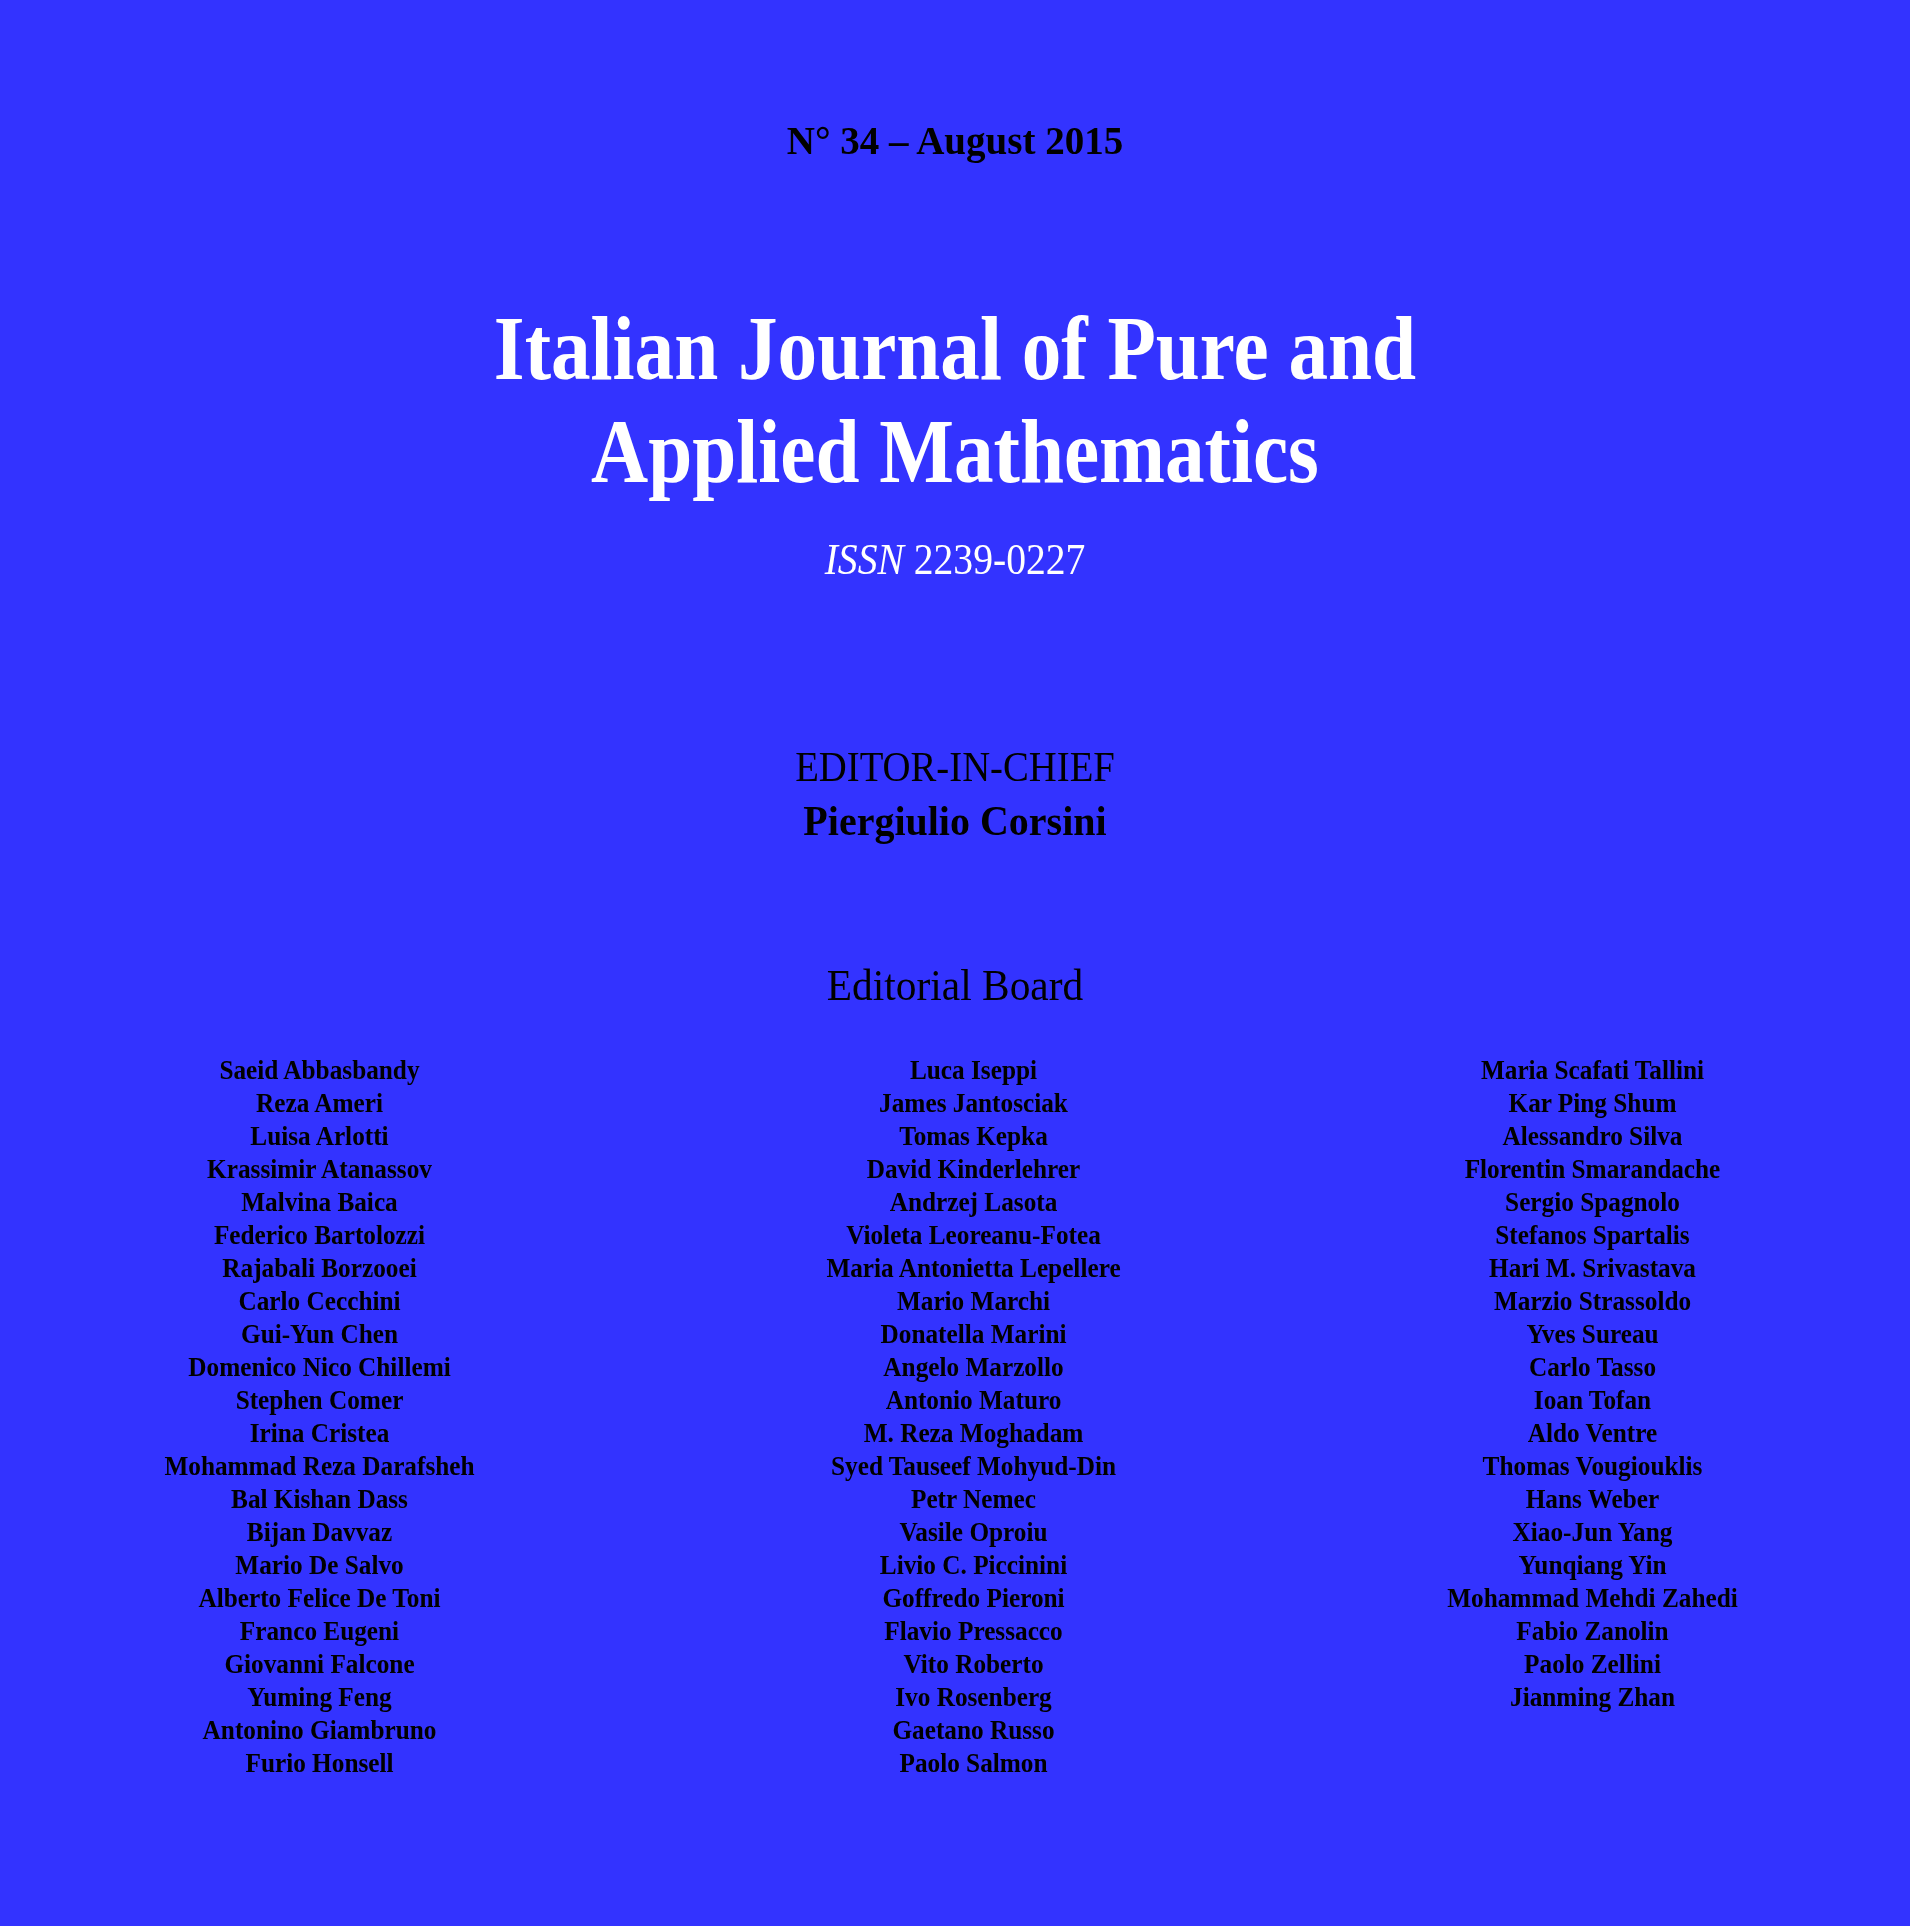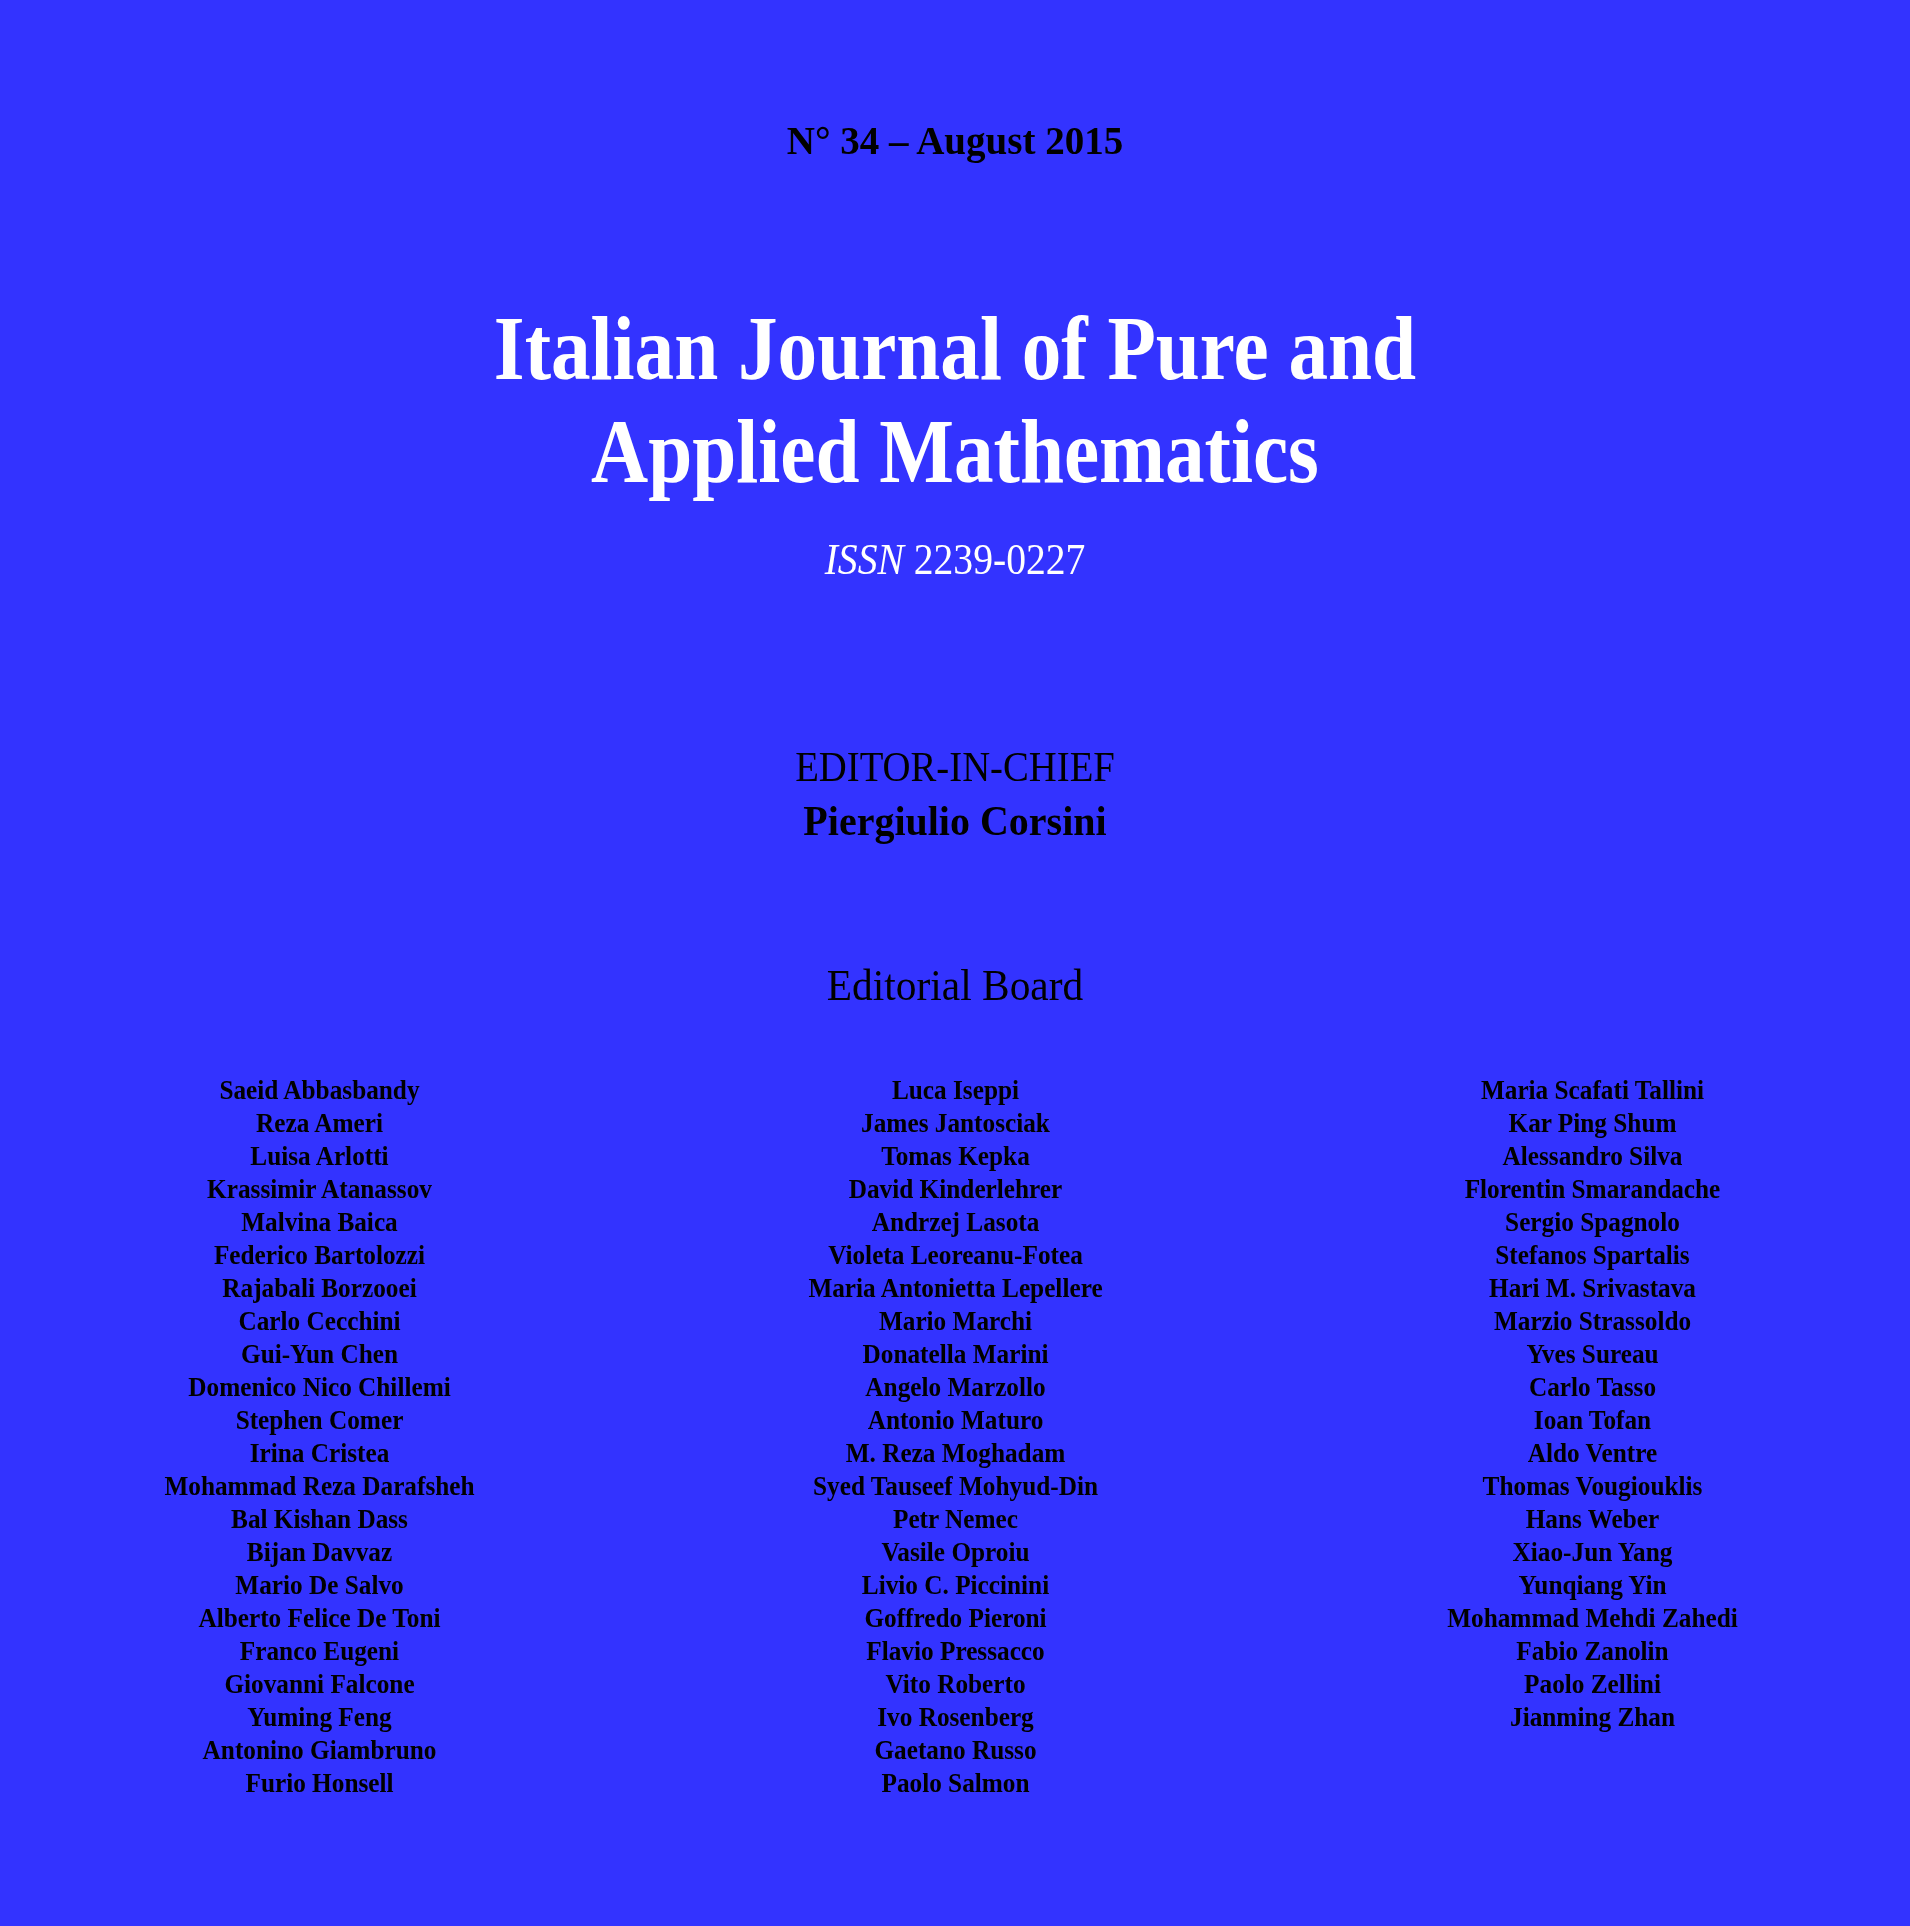--- a/index.html
+++ b/index.html
@@ -18,25 +18,25 @@
       top: 297px; font-size: 91px; font-weight: bold; color: #fff;
       line-height: 103px; transform: scaleX(0.87); transform-origin: center top;
     }
     .issn { top: 537px; font-size: 45px; color: #fff; line-height: 1; transform: scaleX(0.88); }
     .issn i { font-style: italic; }
     .eic-label { top: 745px; font-size: 43px; line-height: 1; transform: scaleX(0.9); }
     .eic-name { top: 799px; font-size: 43px; font-weight: bold; line-height: 1; transform: scaleX(0.93); }
     .board-title { top: 963px; font-size: 45px; line-height: 1; transform: scaleX(0.92); }
     .col {
       position: absolute; top: 1054px; width: 501px; text-align: center;
-      font-size: 26.6px; font-weight: bold; line-height: 33px; margin-top: 20px;
+      font-size: 26.6px; font-weight: bold; line-height: 33px;
     }
     .col div { white-space: nowrap; transform: scaleX(0.95); }
     .col1 { left: 69px; }
-    .col2 { left: 705px; }
+    .col2 { left: 723px; }
     .col3 { left: 1342px; }
     .figure { position: absolute; left: 0; top: 0; width: 1910px; height: 2703px; pointer-events: none; }
   </style>
 </head>
 <body>
 
 <div class="abs issue">N° 34 – August 2015</div>
 
 <div class="abs title">
   <div>Italian Journal of Pure and</div>

